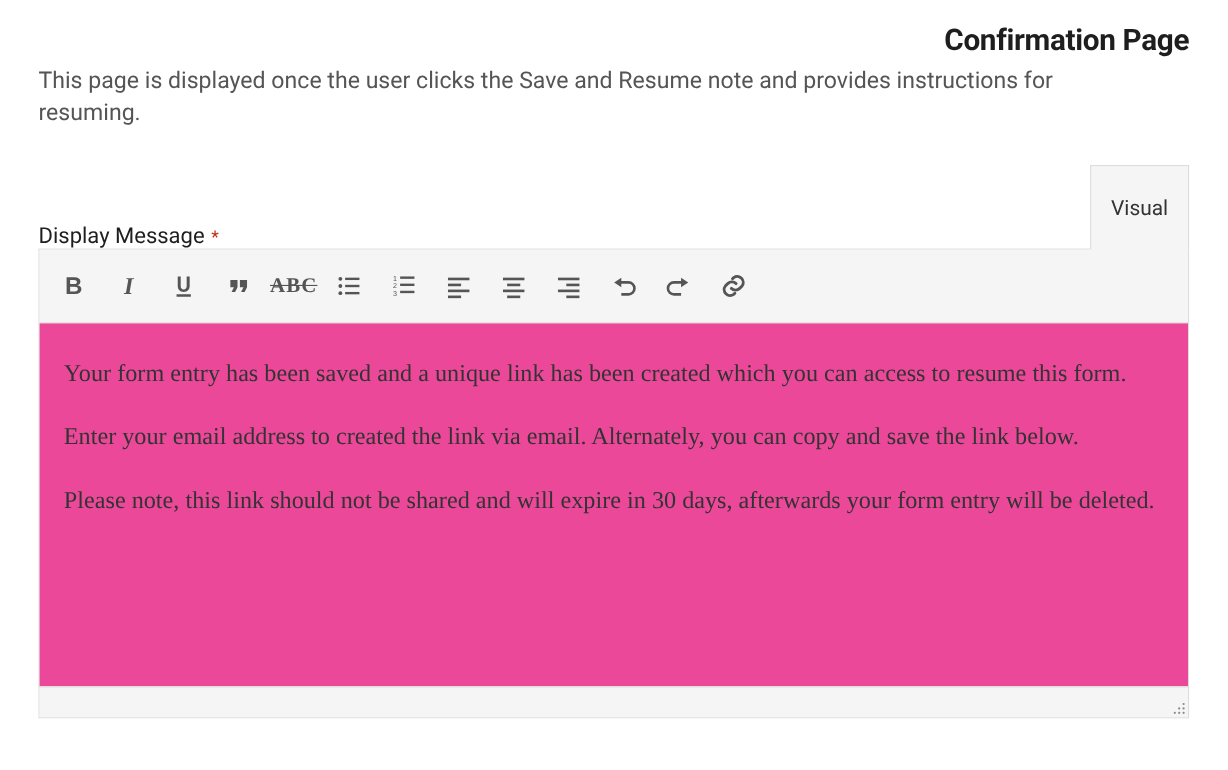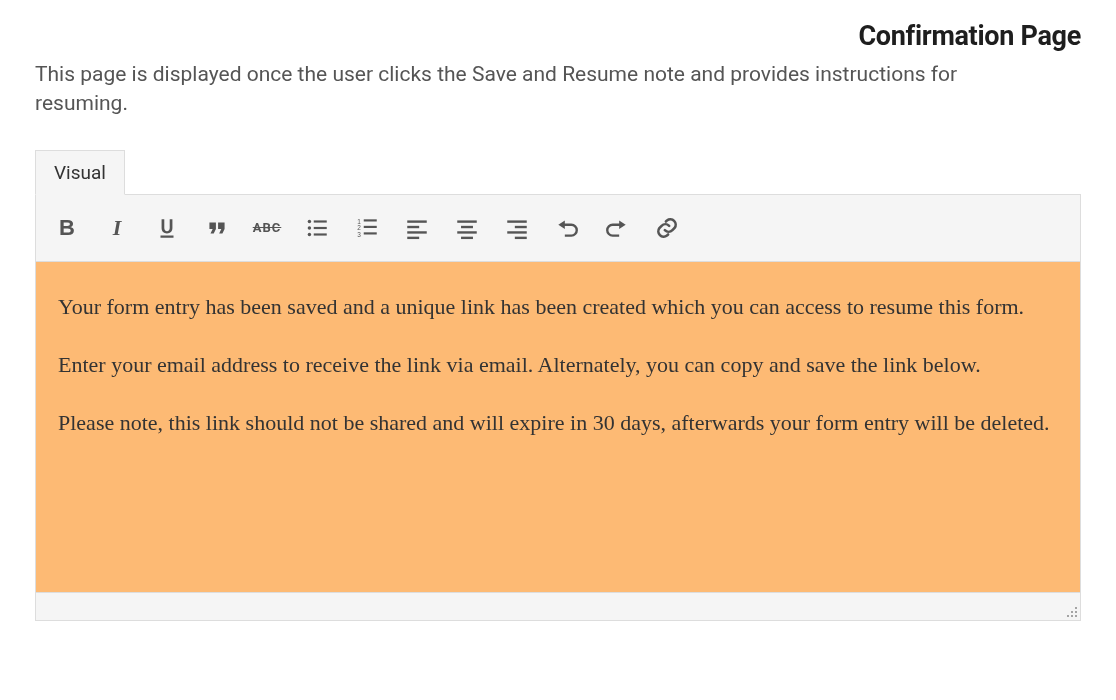--- a/index.html
+++ b/index.html
@@ -43,21 +43,21 @@
     }
     .required {
       color: #c02b0a;
       margin-left: 2px;
     }
     .tabs {
       display: flex;
       gap: 6px;
     }
     .tab {
-      padding: 10px 18px;
+      padding: 26px 18px;
       font-size: 19px;
       color: #333;
       background: #f0f0f0;
       border: 1px solid #ddd;
       border-bottom: none;
       cursor: pointer;
       position: relative;
       top: 1px;
     }
     .tab.active {
@@ -86,21 +86,21 @@
       justify-content: center;
       cursor: pointer;
       color: #555;
       border-radius: 2px;
     }
     .tbtn svg {
       width: 26px;
       height: 26px;
     }
     .editor-area {
-      background: #fdba74;
+      background: #ec4899;
       padding: 28px 22px 20px 22px;
       min-height: 330px;
       font-family: Georgia, "Times New Roman", serif;
       font-size: 22px;
       line-height: 1.55;
       color: #333;
     }
     .editor-area p {
       margin-bottom: 24px;
     }
@@ -136,34 +136,39 @@
       color: #555;
     }
     .italic-glyph {
       font-style: italic;
       font-weight: 700;
       font-size: 22px;
       font-family: Georgia, serif;
       color: #555;
     }
     .strike-glyph {
-      font-size: 13px;
+      font-size: 19px;
       font-weight: 700;
       text-decoration: line-through;
       letter-spacing: 1px;
       color: #555;
+      font-family: Liberation Serif, serif;
     }
   </style>
 </head>
 <body>
 
 <h2 class="section-title">Confirmation Page</h2>
 <p class="section-description">This page is displayed once the user clicks the Save and Resume note and provides instructions for resuming.</p>
 
 <div class="field-row">
+  <div>
+    <span class="field-label">Display Message</span>
+    <span class="required">*</span>
+  </div>
   <div class="tabs">
     <div class="tab active">Visual</div>
   </div>
 </div>
 
 <div class="editor-wrap">
   <div class="toolbar">
 
     <div class="tbtn">
       <span class="bold-glyph">B</span>
@@ -256,21 +261,21 @@
       <svg viewBox="0 0 24 24">
         <path fill="none" stroke="currentColor" stroke-width="2.4" stroke-linecap="round" d="M10 14a5 5 0 0 0 7 0l2-2a5 5 0 0 0-7-7l-1 1"></path>
         <path fill="none" stroke="currentColor" stroke-width="2.4" stroke-linecap="round" d="M14 10a5 5 0 0 0-7 0l-2 2a5 5 0 0 0 7 7l1-1"></path>
       </svg>
     </div>
 
   </div>
 
   <div class="editor-area">
     <p>Your form entry has been saved and a unique link has been created which you can access to resume this form.</p>
-    <p>Enter your email address to receive the link via email. Alternately, you can copy and save the link below.</p>
+    <p>Enter your email address to created the link via email. Alternately, you can copy and save the link below.</p>
     <p>Please note, this link should not be shared and will expire in 30 days, afterwards your form entry will be deleted.</p>
   </div>
 
   <div class="status-bar">
     <div class="resize-handle">
       <svg viewBox="0 0 14 14">
         <circle cx="12" cy="4" r="1" fill="currentColor"></circle>
         <circle cx="8" cy="8" r="1" fill="currentColor"></circle>
         <circle cx="12" cy="8" r="1" fill="currentColor"></circle>
         <circle cx="4" cy="12" r="1" fill="currentColor"></circle>

